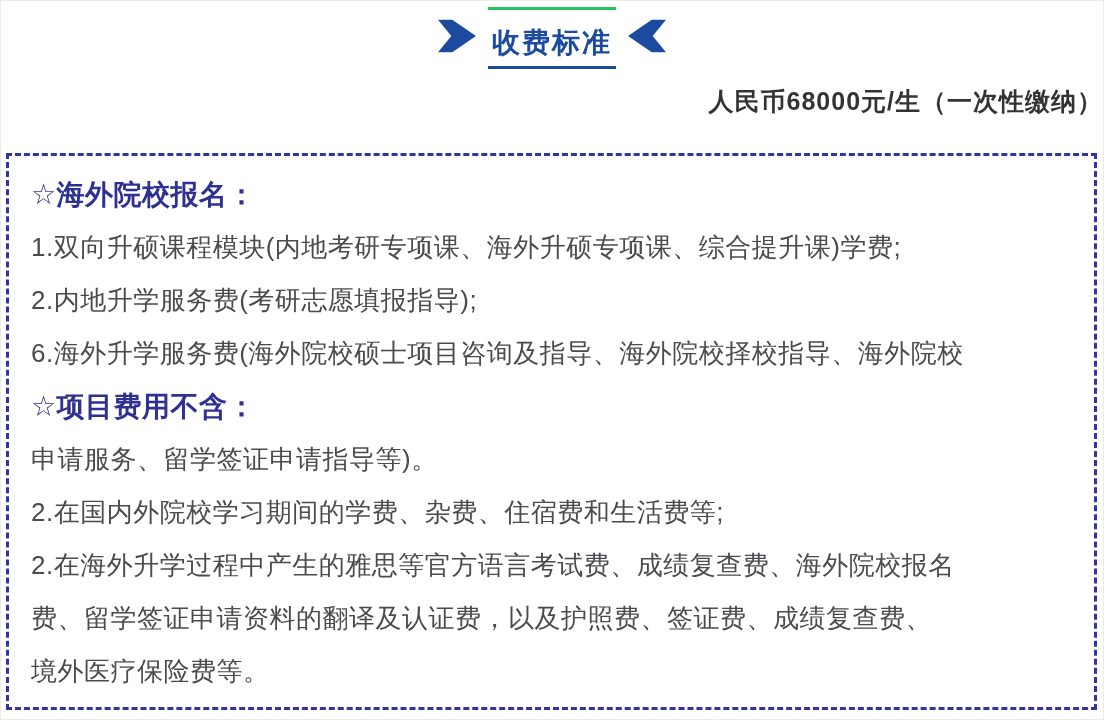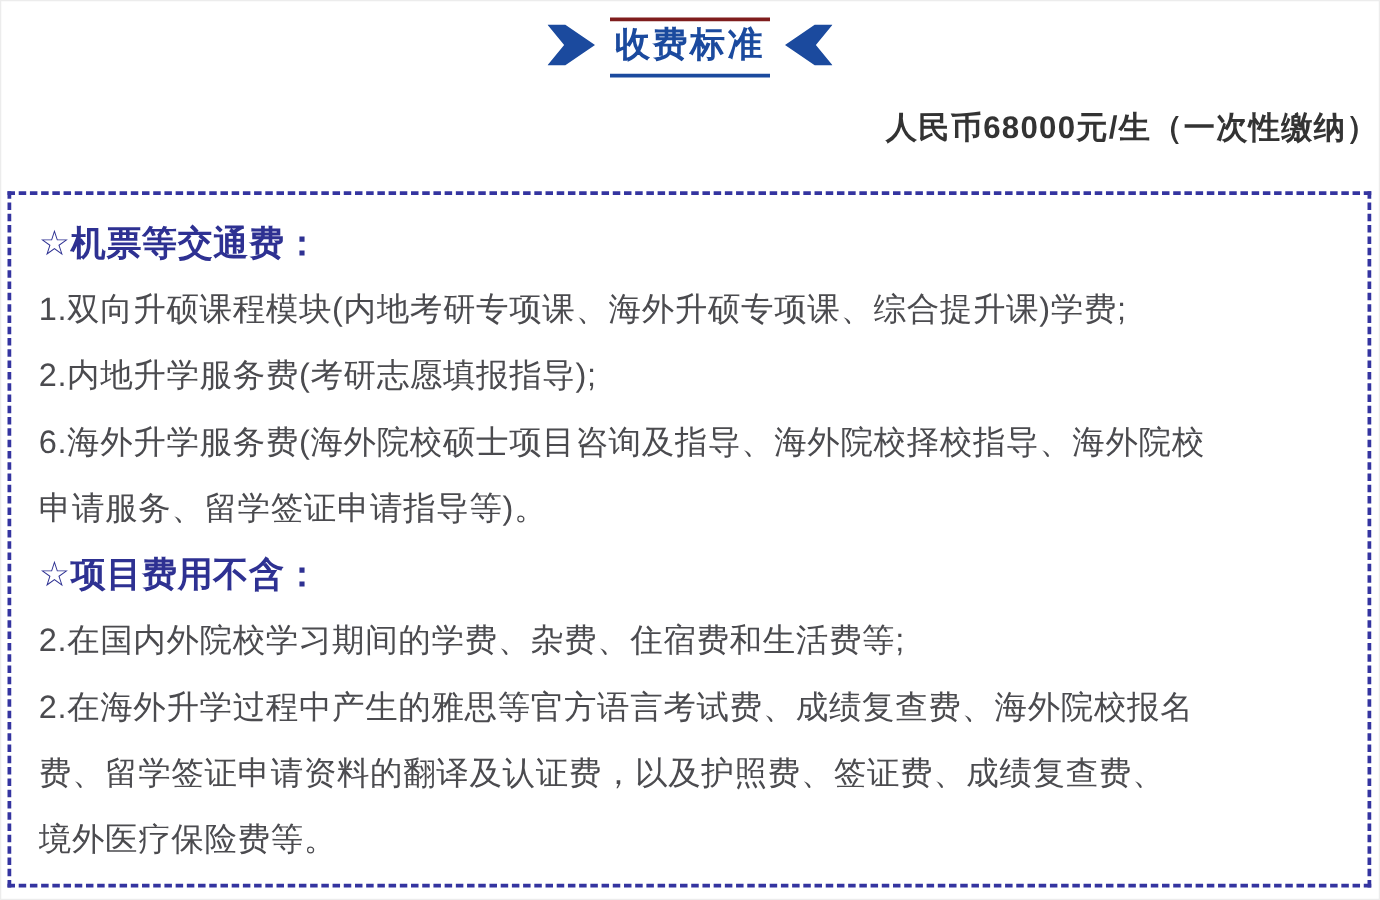--- a/index.html
+++ b/index.html
@@ -22,23 +22,23 @@
   .header {
     margin-top: 6px;
     display: flex;
     justify-content: center;
     align-items: center;
     column-gap: 12px;
     height: 62px;
   }
   .header .arrow { display: block; }
   .title-core {
-    border-top: 3px solid #7f1d1d;
+    border-top: 3px solid #22c55e;
     border-bottom: 3px solid #1b4a9e;
-    padding: 4px 4px 8px 4px;
+    padding: 18px 4px 8px 4px;
   }
   .title-text {
     font-size: 28px;
     font-weight: bold;
     letter-spacing: 2px;
     color: #1b4a9e;
     line-height: 1.1;
     white-space: nowrap;
   }
 
@@ -98,25 +98,25 @@
     <span class="arrow">
       <svg width="38" height="34" viewBox="0 0 40 34" aria-hidden="true">
         <polygon points="40,0 25,0 0,17 25,34 40,34 26,17" fill="#1b4a9e"></polygon>
       </svg>
     </span>
   </div>
 
   <div class="subtitle">人民币68000元/生（一次性缴纳）</div>
 
   <div class="fee-box">
-    <div class="line heading">☆机票等交通费：</div>
+    <div class="line heading">☆海外院校报名：</div>
     <div class="line body">1.双向升硕课程模块(内地考研专项课、海外升硕专项课、综合提升课)学费;</div>
     <div class="line body">2.内地升学服务费(考研志愿填报指导);</div>
     <div class="line body">6.海外升学服务费(海外院校硕士项目咨询及指导、海外院校择校指导、海外院校</div>
+    <div class="line heading">☆项目费用不含：</div>
     <div class="line body">申请服务、留学签证申请指导等)。</div>
-    <div class="line heading">☆项目费用不含：</div>
     <div class="line body">2.在国内外院校学习期间的学费、杂费、住宿费和生活费等;</div>
     <div class="line body">2.在海外升学过程中产生的雅思等官方语言考试费、成绩复查费、海外院校报名</div>
     <div class="line body">费、留学签证申请资料的翻译及认证费，以及护照费、签证费、成绩复查费、</div>
     <div class="line body">境外医疗保险费等。</div>
   </div>
 
 </div>
 
 </body></html>

